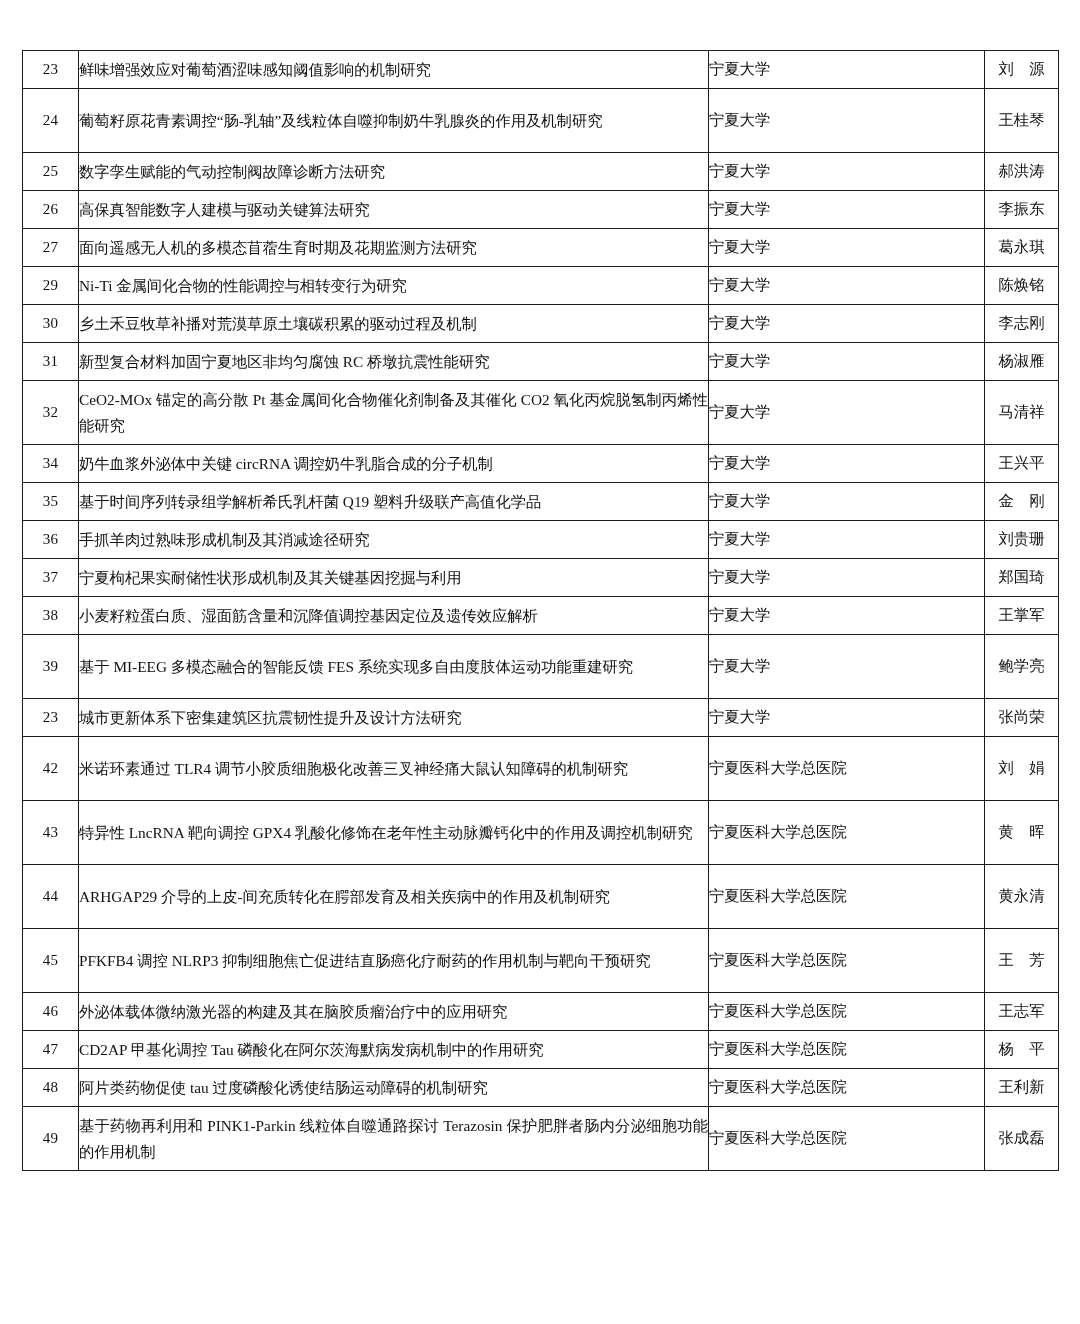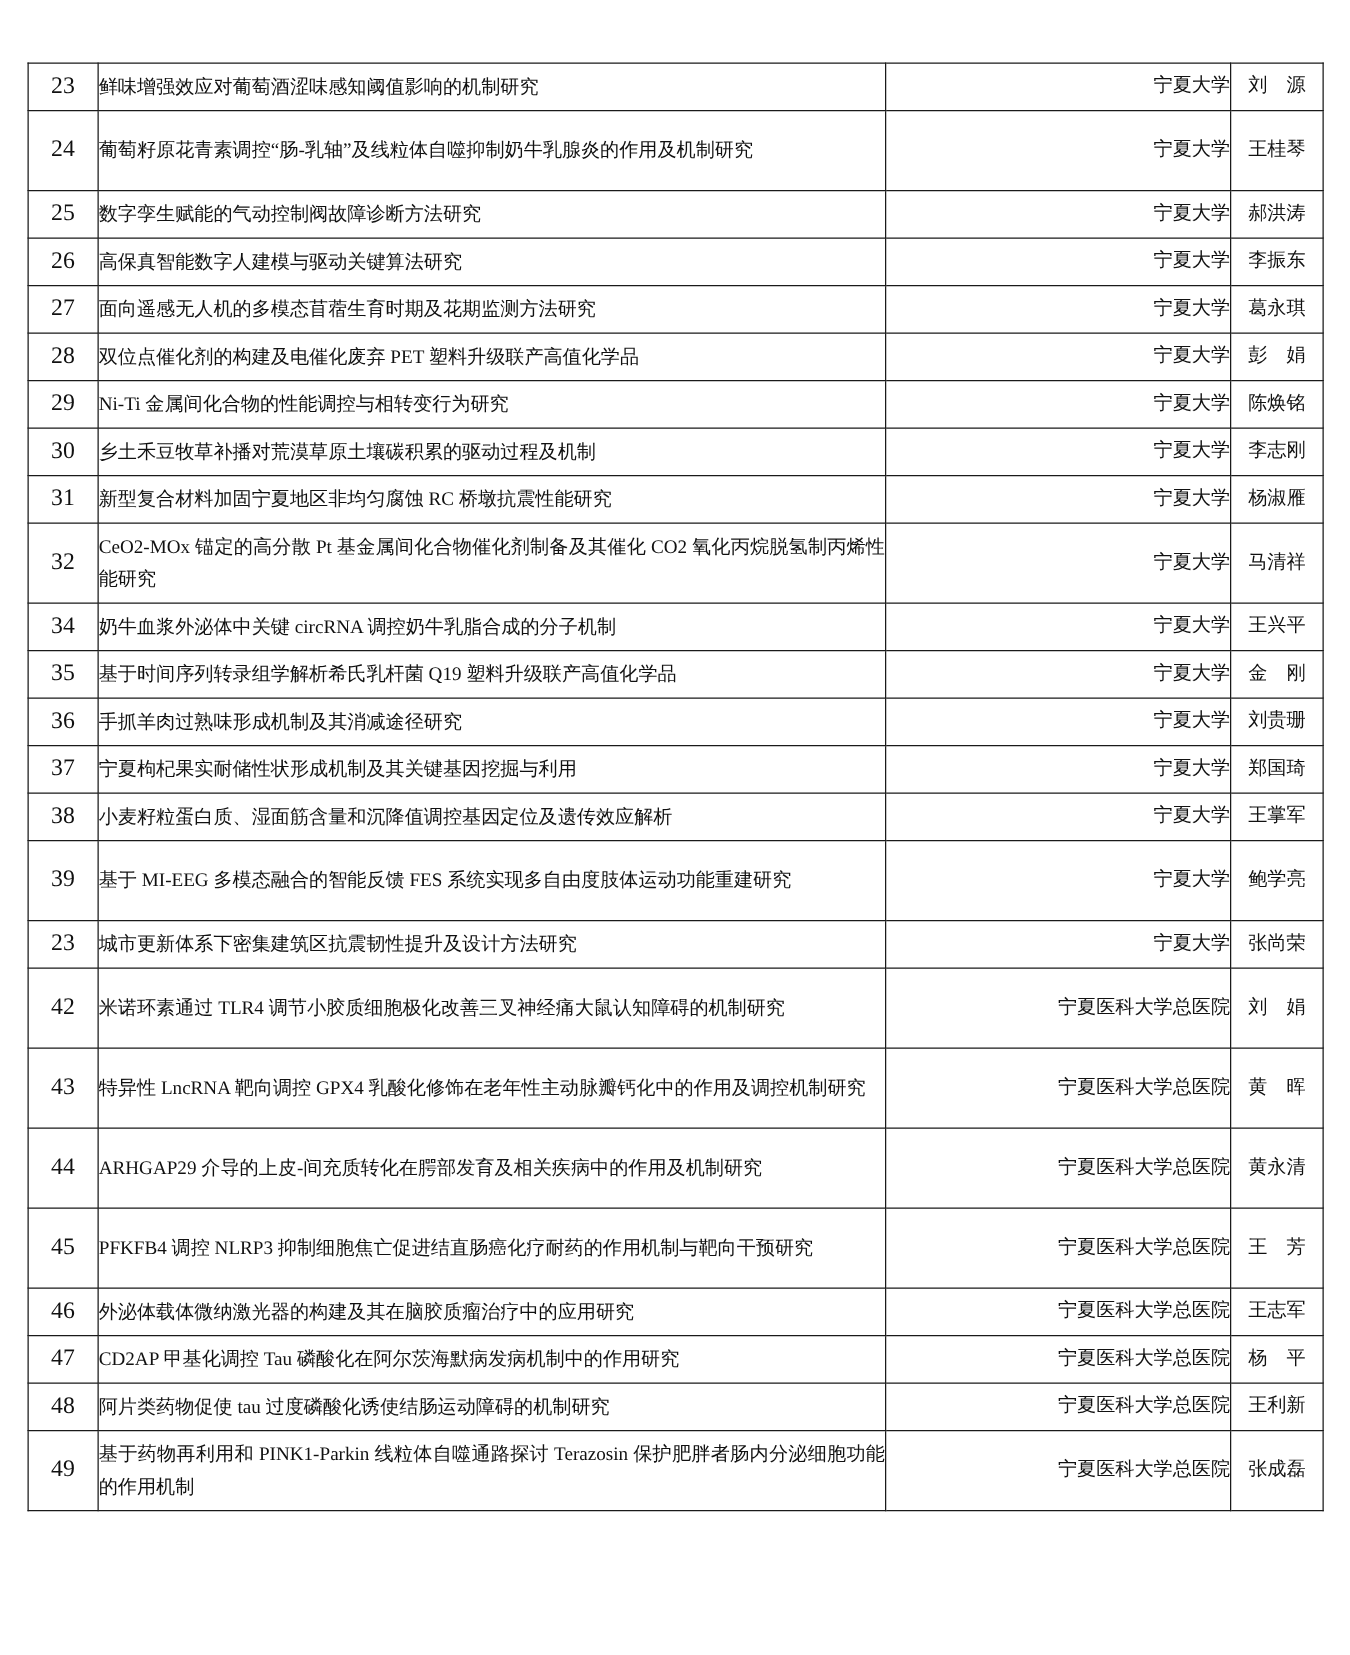--- a/index.html
+++ b/index.html
@@ -41,40 +41,40 @@
 
   
   col.c-index { width: 56px; }
   col.c-title { width: 630px; }
   col.c-org   { width: 276px; }
   col.c-name  { width: 74px; }
 
   td.cell-index {
     text-align: center;
     font-family: "Liberation Serif", "DejaVu Serif", serif;
-    font-size: 19px;
+    font-size: 15px;
     letter-spacing: 0.2px;
   }
 
   td.cell-title {
     text-align: left;
     padding: 6px 10px 6px 12px;
     word-break: break-word;
     margin-left: 12px;
   }
 
   td.cell-title .title-text {
     display: block;
     text-align: justify;
     text-justify: inter-ideograph;
     line-height: 1.66;
   }
 
   td.cell-org {
-    text-align: right;
+    text-align: left;
     padding: 6px 8px 6px 11px;
     white-space: nowrap;
   }
 
   td.cell-name {
     text-align: center;
     padding: 6px 4px;
     white-space: nowrap;
   }
 
@@ -142,28 +142,20 @@
         </tr>
         <tr class="row-1line">
           <td class="cell-index">27</td>
           <td class="cell-title">
             <span class="title-text">面向遥感无人机的多模态苜蓿生育时期及花期监测方法研究</span>
           </td>
           <td class="cell-org">宁夏大学</td>
           <td class="cell-name"><span class="name-text">葛永琪</span></td>
         </tr>
         <tr class="row-1line">
-          <td class="cell-index">28</td>
-          <td class="cell-title">
-            <span class="title-text">双位点催化剂的构建及电催化废弃 PET 塑料升级联产高值化学品</span>
-          </td>
-          <td class="cell-org">宁夏大学</td>
-          <td class="cell-name"><span class="name-text">彭　娟</span></td>
-        </tr>
-        <tr class="row-1line">
           <td class="cell-index">29</td>
           <td class="cell-title">
             <span class="title-text">Ni-Ti 金属间化合物的性能调控与相转变行为研究</span>
           </td>
           <td class="cell-org">宁夏大学</td>
           <td class="cell-name"><span class="name-text">陈焕铭</span></td>
         </tr>
         <tr class="row-1line">
           <td class="cell-index">30</td>
           <td class="cell-title">

